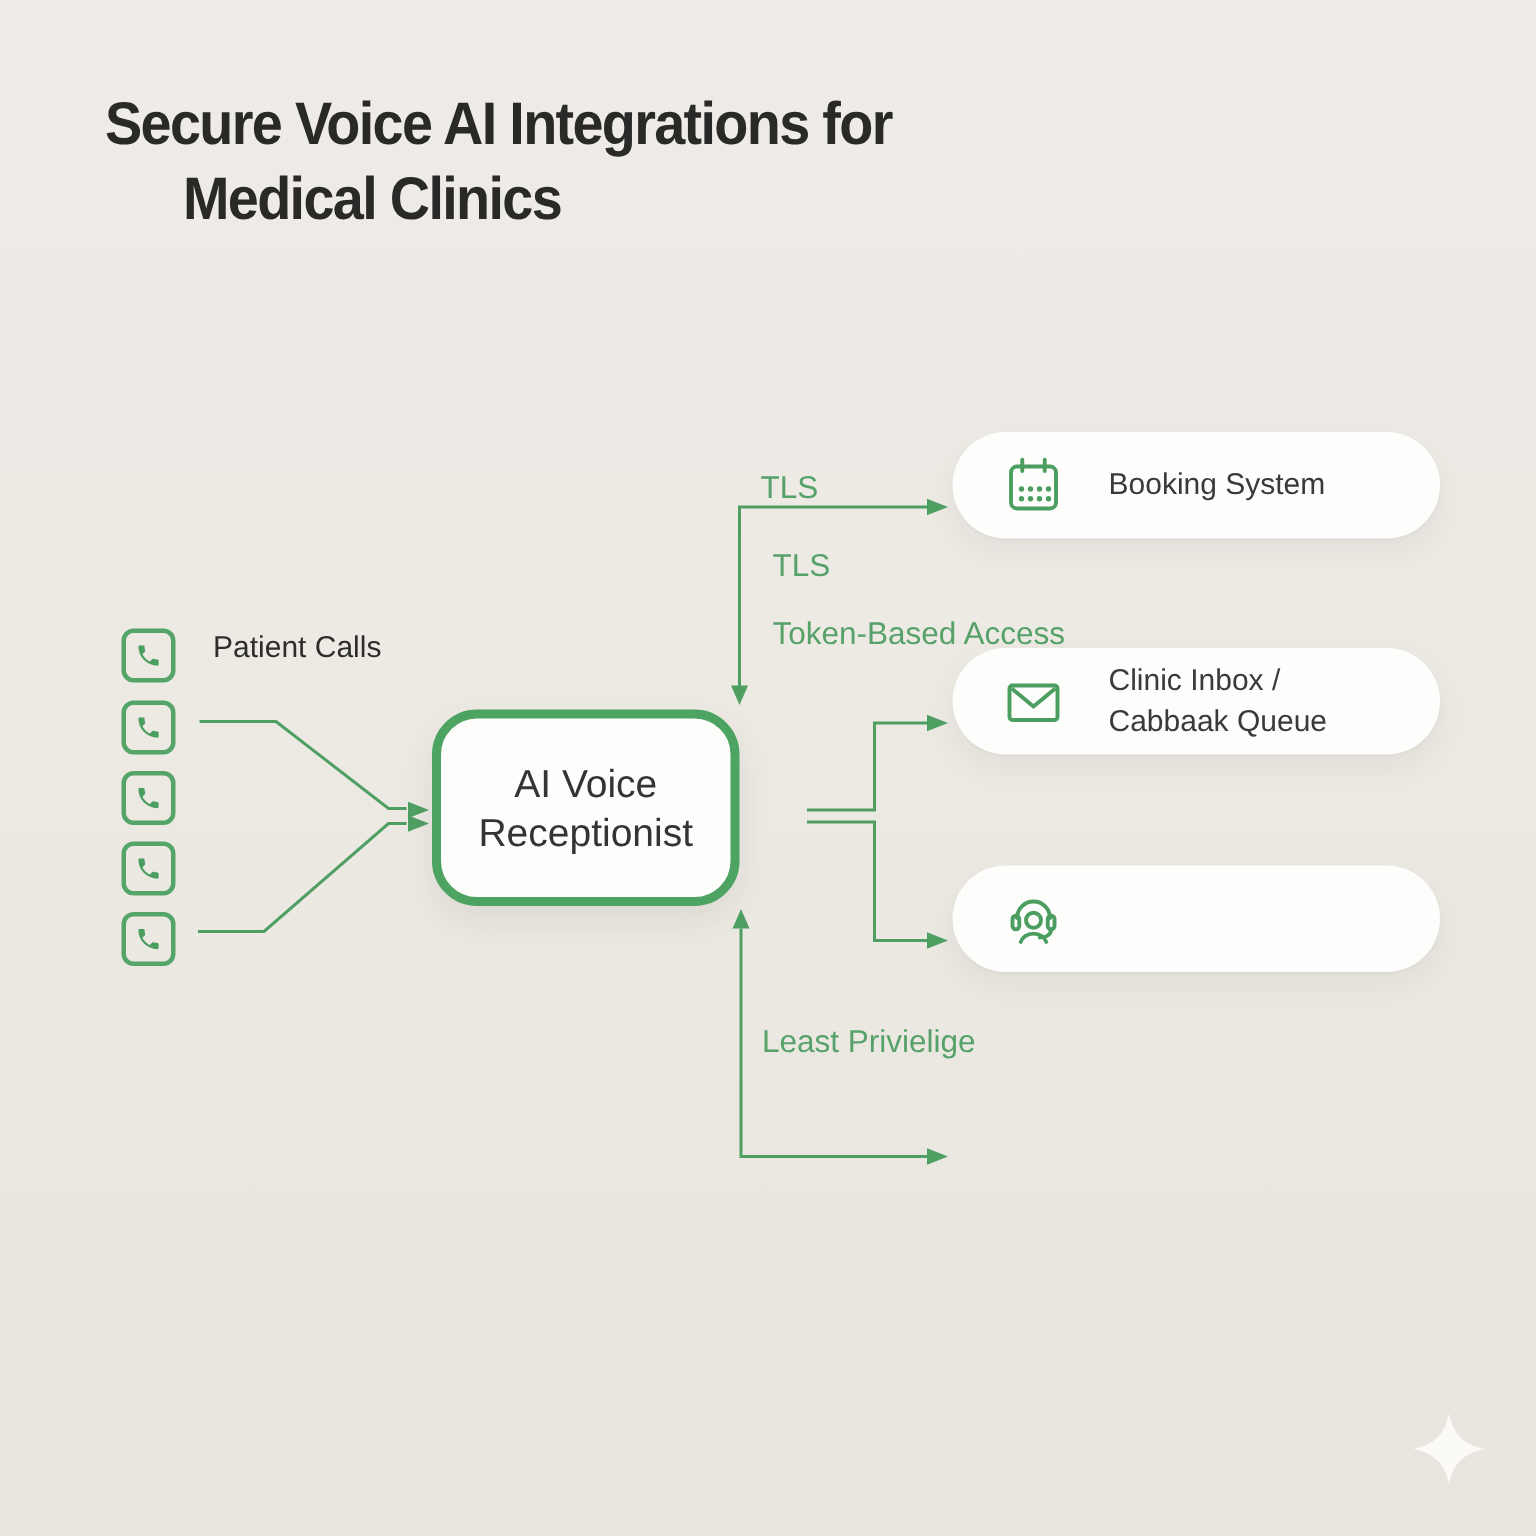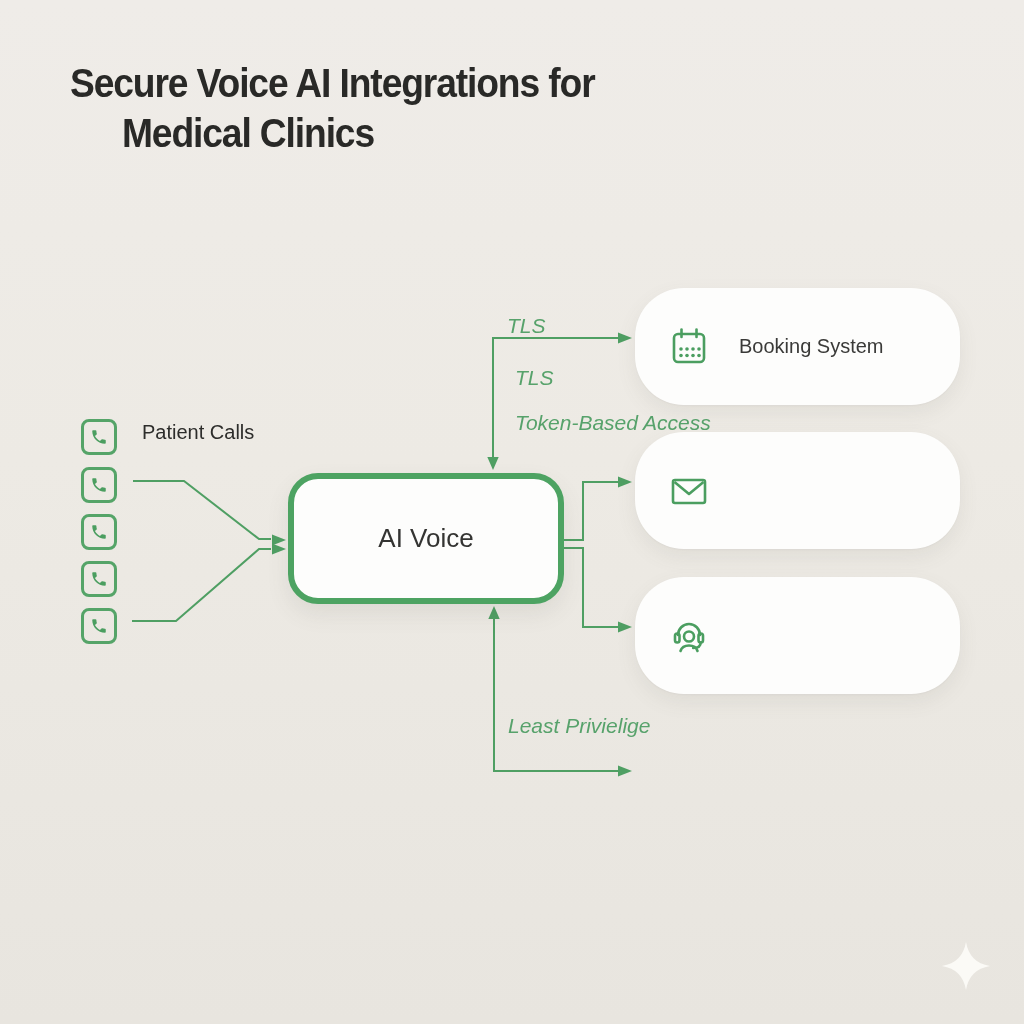--- a/index.html
+++ b/index.html
@@ -15,29 +15,29 @@
   #title1{left:70px;top:60px;}
   #title2{left:122px;top:110px;}
   
   .phone-box{position:absolute;left:81px;width:30px;height:30px;border:3px solid #55a468;
     border-radius:8px;display:flex;align-items:center;justify-content:center;background:transparent;}
   .phone-box svg{width:18px;height:18px;}
   .patient-calls{position:absolute;left:142px;top:421px;font-size:20px;color:#2d2d2b;}
   
   svg.overlay{position:absolute;left:0;top:0;pointer-events:none;}
   
-  .center-node{position:absolute;left:288px;top:473px;width:276px;height:131px;
+  .center-node{position:absolute;left:288px;top:473px;width:205px;height:131px;
     background:#fdfdfc;border:6px solid #4da362;border-radius:30px;box-sizing:border-box;
     display:flex;flex-direction:column;align-items:center;justify-content:center;
     box-shadow:0 10px 22px rgba(90,90,80,.10);}
   .center-node .line{font-size:26px;line-height:33px;color:#343432;}
   
-  .edge-label{position:absolute;color:#57a26b;font-size:21px;white-space:nowrap;font-style:italic;}
+  .edge-label{position:absolute;color:#57a26b;font-size:21px;white-space:nowrap;}
   
-  .pill{position:absolute;left:635px;width:325px;height:117px;background:#fdfdfc;
+  .pill{position:absolute;left:635px;width:325px;height:71px;background:#fdfdfc;
     border-radius:49px;display:flex;align-items:center;
     box-shadow:0 8px 20px rgba(100,95,85,.09),0 1px 2px rgba(0,0,0,.03);}
   .pill .icon{width:44px;height:44px;margin-left:32px;flex:0 0 auto;
     display:flex;align-items:center;justify-content:center;}
   .pill .txt{margin-left:28px;font-size:20px;line-height:27px;color:#3a3a38;}
   .pill .txt .l{white-space:nowrap;}
   
   .sparkle{position:absolute;left:940px;top:940px;width:52px;height:52px;}
 </style>
 </head>
@@ -96,26 +96,27 @@
   <div class="phone-box" style="top:608px">
     <svg viewBox="0 0 24 24">
         <path fill="#4b9e60" d="M6.62 10.79c1.44 2.83 3.76 5.14 6.59 6.59l2.2-2.2c.27-.27.67-.36 1.02-.24 1.12.37 2.33.57 3.57.57.55 0 1 .45 1 1V20c0 .55-.45 1-1 1-9.39 0-17-7.61-17-17 0-.55.45-1 1-1h3.5c.55 0 1 .45 1 1 0 1.25.2 2.45.57 3.57.11.35.03.74-.25 1.02l-2.2 2.2z"></path>
       </svg>
   </div>
 
   <div class="patient-calls">Patient Calls</div>
 
   <div class="center-node">
     <div class="line">AI Voice</div>
+    <div class="line">Receptionist</div>
   </div>
 
   <div class="edge-label" style="left:507px;top:314px">TLS</div>
   <div class="edge-label" style="left:515px;top:366px">TLS</div>
   <div class="edge-label" style="left:515px;top:411px">Token-Based Access</div>
-  <div class="edge-label" style="left:508px;top:714px">Least Privielige</div>
+  <div class="edge-label" style="left:508px;top:683px">Least Privielige</div>
 
   <div class="pill" style="top:288px">
     <div class="icon">
       <svg viewBox="0 0 44 44" width="44" height="44" fill="none" stroke="#4b9e60" stroke-width="2.6" stroke-linecap="round">
         <rect x="7" y="9" width="30" height="28" rx="4"></rect>
         <line x1="14.5" y1="4.5" x2="14.5" y2="12"></line>
         <line x1="29.5" y1="4.5" x2="29.5" y2="12"></line>
         <g fill="#4b9e60" stroke="none">
           <circle cx="14" cy="24" r="1.8"></circle>
             <circle cx="20" cy="24" r="1.8"></circle>
@@ -133,20 +134,24 @@
       </div>
   </div>
 
   <div class="pill" style="top:432px">
     <div class="icon">
       <svg viewBox="0 0 44 44" width="44" height="44" fill="none" stroke="#4b9e60" stroke-width="2.6" stroke-linejoin="round">
         <rect x="6" y="11" width="32" height="23" rx="2"></rect>
         <polyline points="7.5,13 22,25 36.5,13"></polyline>
       </svg>
     </div>
+    <div class="txt">
+      <div class="l">Clinic Inbox /</div>
+      <div class="l">Cabbaak Queue</div>
+    </div>
   </div>
 
   <div class="pill" style="top:577px">
     <div class="icon">
       <svg viewBox="0 0 44 44" width="44" height="44" fill="none" stroke="#4b9e60" stroke-width="2.6" stroke-linecap="round">
         <path d="M11 21 a11 11 0 0 1 22 0"></path>
         <rect x="8" y="19.5" width="4.5" height="9" rx="2.2"></rect>
         <rect x="31.5" y="19.5" width="4.5" height="9" rx="2.2"></rect>
         <path d="M33.7 28.5 c0 4.5 -4.5 5.5 -7.5 5.5"></path>
         <circle cx="22" cy="22.5" r="5"></circle>

